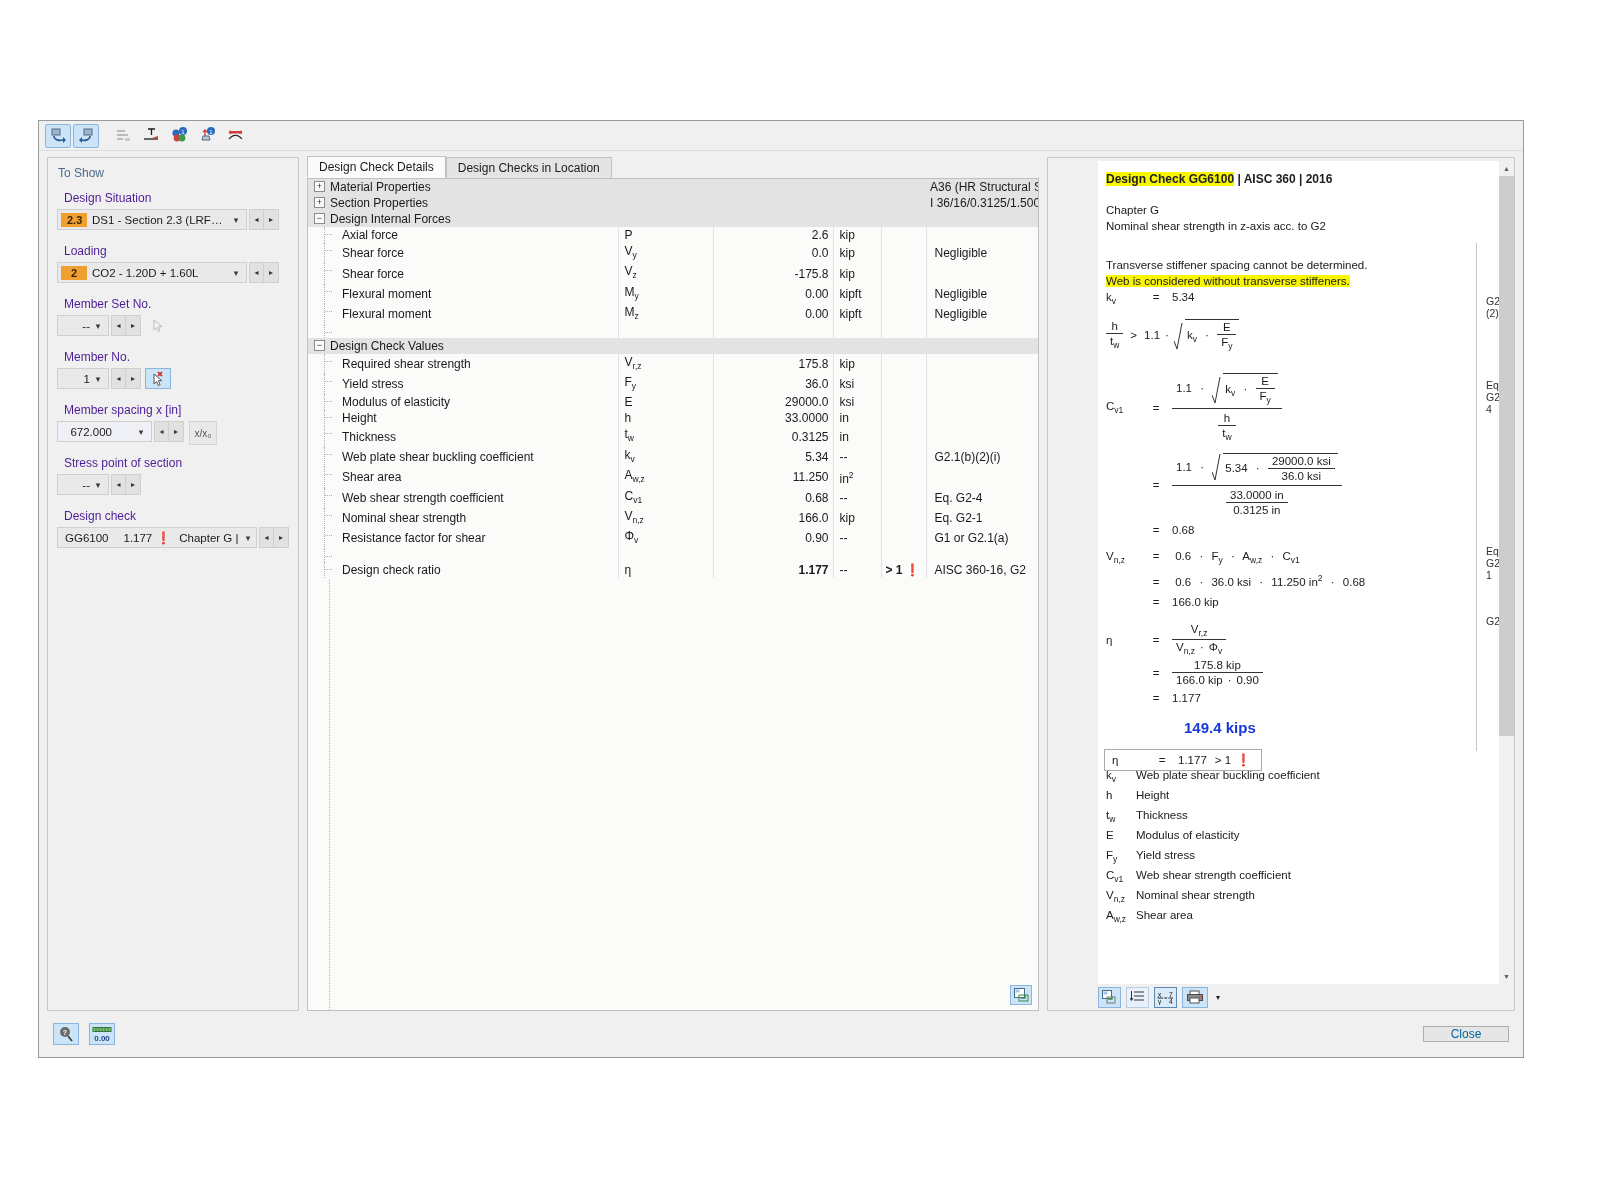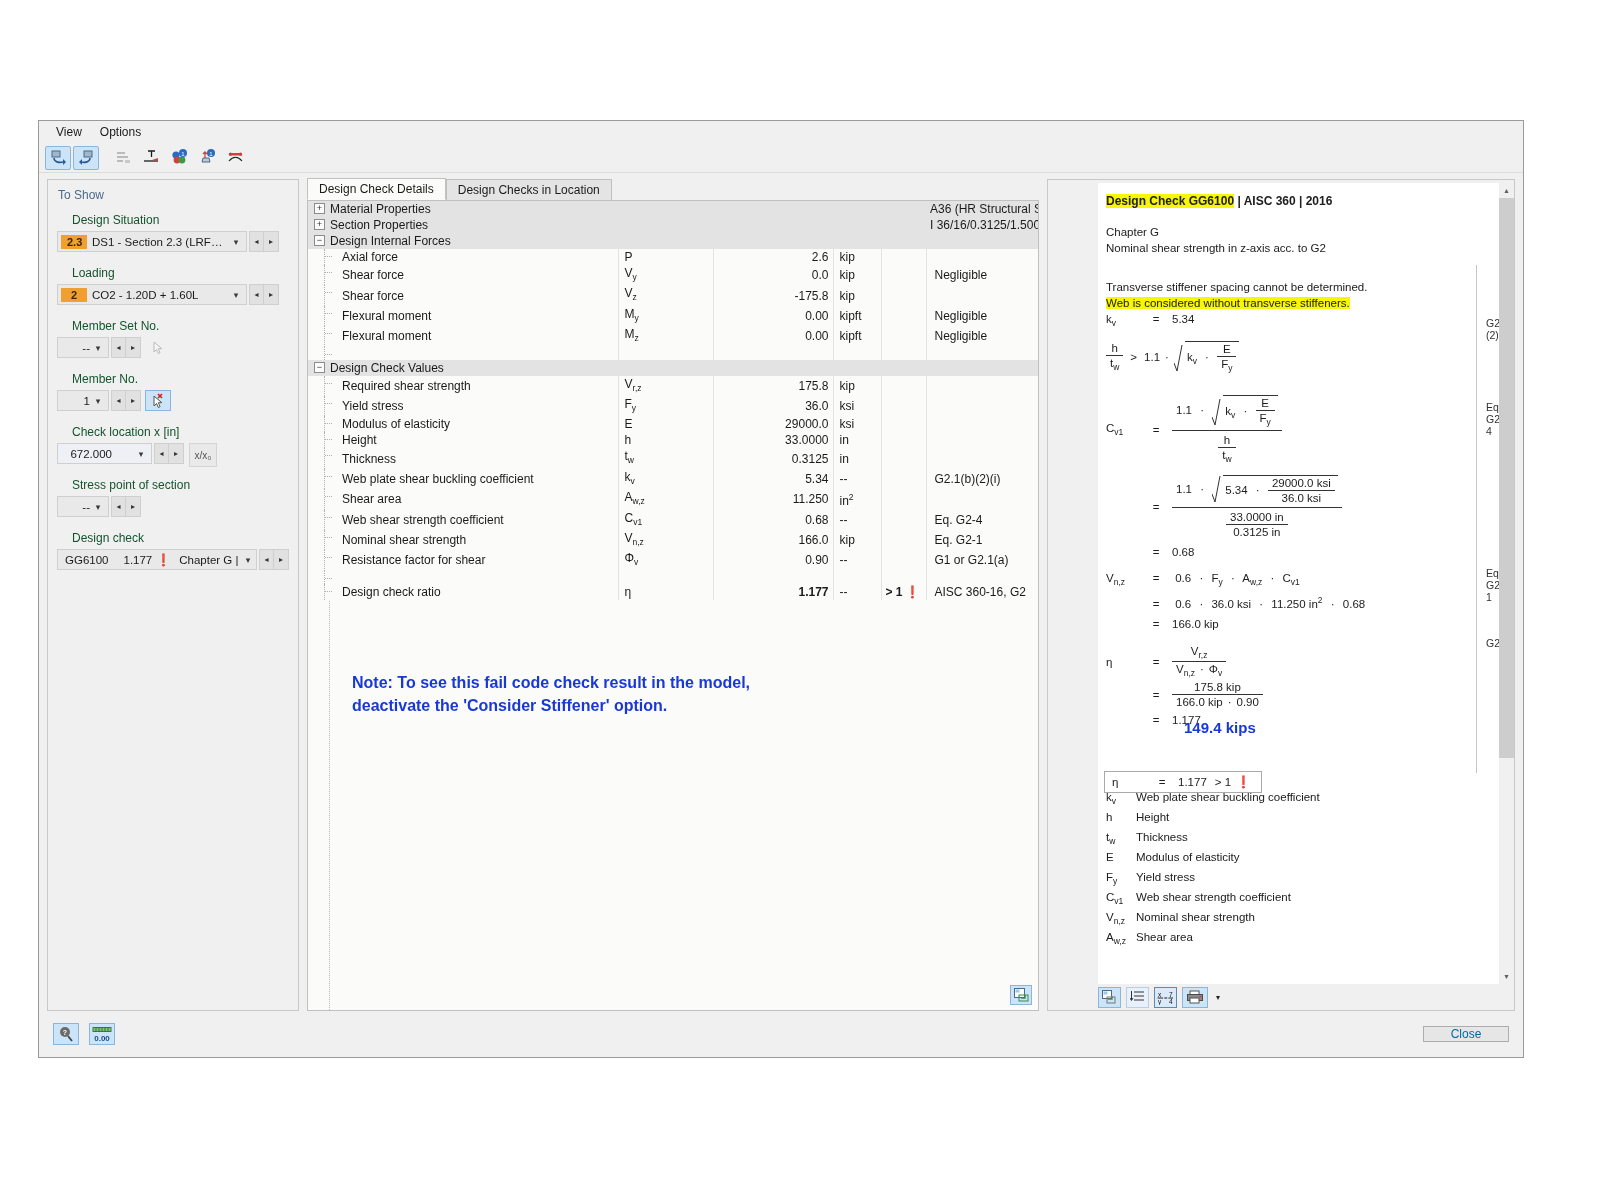--- a/index.html
+++ b/index.html
@@ -50,21 +50,21 @@
 
   
   #content { flex:1 1 auto; display:flex; padding:6px 8px 0 8px; gap:8px; min-height:0; }
 
   
   #left-panel {
     width:252px; flex:0 0 252px; background:#f0f0f0; border:1px solid #c8c8c8;
     padding:7px 9px 0 9px; overflow:hidden;
   }
   .section-head { color:#4a6a8a; font-size:12px; margin:1px 0 11px 1px; }
-  .field-label { font-size:12px; color:#14532d; margin:0 0 4px 15px; }
+  .field-label { font-size:12px; color:#4c1d95; margin:0 0 4px 7px; }
   .field-row { display:flex; align-items:stretch; margin-bottom:14px; height:21px; }
   .combo {
      background:#e9e9e9; border:1px solid #cfcfcf; display:flex; align-items:center;
      height:21px; font-size:11.5px; color:#1b1b1b; padding:0 2px 0 0; min-width:0;
   }
   .combo.wide { width:190px; }
   .combo.narrow { width:52px; justify-content:flex-end; }
   .combo.mid { width:95px; justify-content:flex-end;gap:21px; }
   .combo.white { background:#eef0f6; }
   .badge { background:#f0a030; color:#3a2400; font-size:11px; font-weight:bold;
@@ -184,24 +184,20 @@
   #close-btn { margin-left:auto; width:86px; height:16px; background:#e6e6e6;
      border:1px solid #adadad; font-size:12px; display:flex; align-items:center;
      justify-content:center; color:#0369a1; }
 </style>
 </head>
 <body>
 
 <div id="window">
 
 
-  <div id="menubar">
-    <div class="mi">View</div>
-    <div class="mi">Options</div>
-  </div>
 
   <div id="toolbar">
     <div class="tbtn active">
       <svg width="17" height="17" viewBox="0 0 17 17">
         <rect x="2" y="2" width="8" height="6" fill="#9fb6cc" stroke="#4a6a8a" stroke-width="1"></rect>
         <path d="M4 9 C4 13 9 14 13 13" stroke="#2a5a9a" stroke-width="1.6" fill="none"></path>
         <path d="M13 10 l3 3 l-3 3 z" fill="#2a5a9a"></path>
       </svg>
     </div>
     <div class="tbtn active">
@@ -306,21 +302,21 @@
         <div class="spin first">◂</div>
         <div class="spin">▸</div>
         <div class="iconbtn hl">
           <svg width="16" height="16" viewBox="0 0 16 16">
             <path d="M4 3 l0 10 l2.5 -2.5 l1.8 4 l1.8 -0.8 l-1.8 -4 l3.5 0 z" fill="#fff" stroke="#555"></path>
             <path d="M8 1 l4 4 M12 1 l-4 4" stroke="#d02020" stroke-width="1.6"></path>
           </svg>
         </div>
       </div>
 
-      <div class="field-label">Check location x [in]</div>
+      <div class="field-label">Member spacing x [in]</div>
       <div class="field-row">
         <div class="combo mid white">
           <span class="combo-text" style="text-align:right">672.000</span>
           <span class="caret">▾</span>
         </div>
         <div class="spin first">◂</div>
         <div class="spin">▸</div>
         <div class="unitbtn">x/x₀</div>
       </div>
 
@@ -542,24 +538,20 @@
                 <td class="name"><span class="tick"></span>Design check ratio</td>
                 <td class="sym">η</td>
                 <td class="val" style="font-weight:bold">1.177</td>
                 <td class="unit">--</td>
                 <td class="cmp" style="font-weight:bold">&gt; 1 <span style="color:#e02020">❗</span></td>
                 <td class="note">AISC 360-16, G2</td>
               </tr>
             </tbody>
         </table>
 
-        <div id="note-block">
-          <div>Note: To see this fail code check result in the model,</div>
-          <div>deactivate the 'Consider Stiffener' option.</div>
-        </div>
 
         <div id="mid-foot">
           <div class="smallicon-btn">
             <svg width="15" height="14" viewBox="0 0 15 14">
               <rect x="0.5" y="0.5" width="10" height="9" fill="#fff" stroke="#4a6a8a"></rect>
               <rect x="1.5" y="1.5" width="4" height="3" fill="#9ec8e8"></rect>
               <path d="M7 10 l4 0 l0 -3" stroke="#3a8a4a" stroke-width="1.4" fill="none"></path>
               <rect x="5" y="7" width="9" height="6" fill="none" stroke="#3a8a4a"></rect>
             </svg>
           </div>

